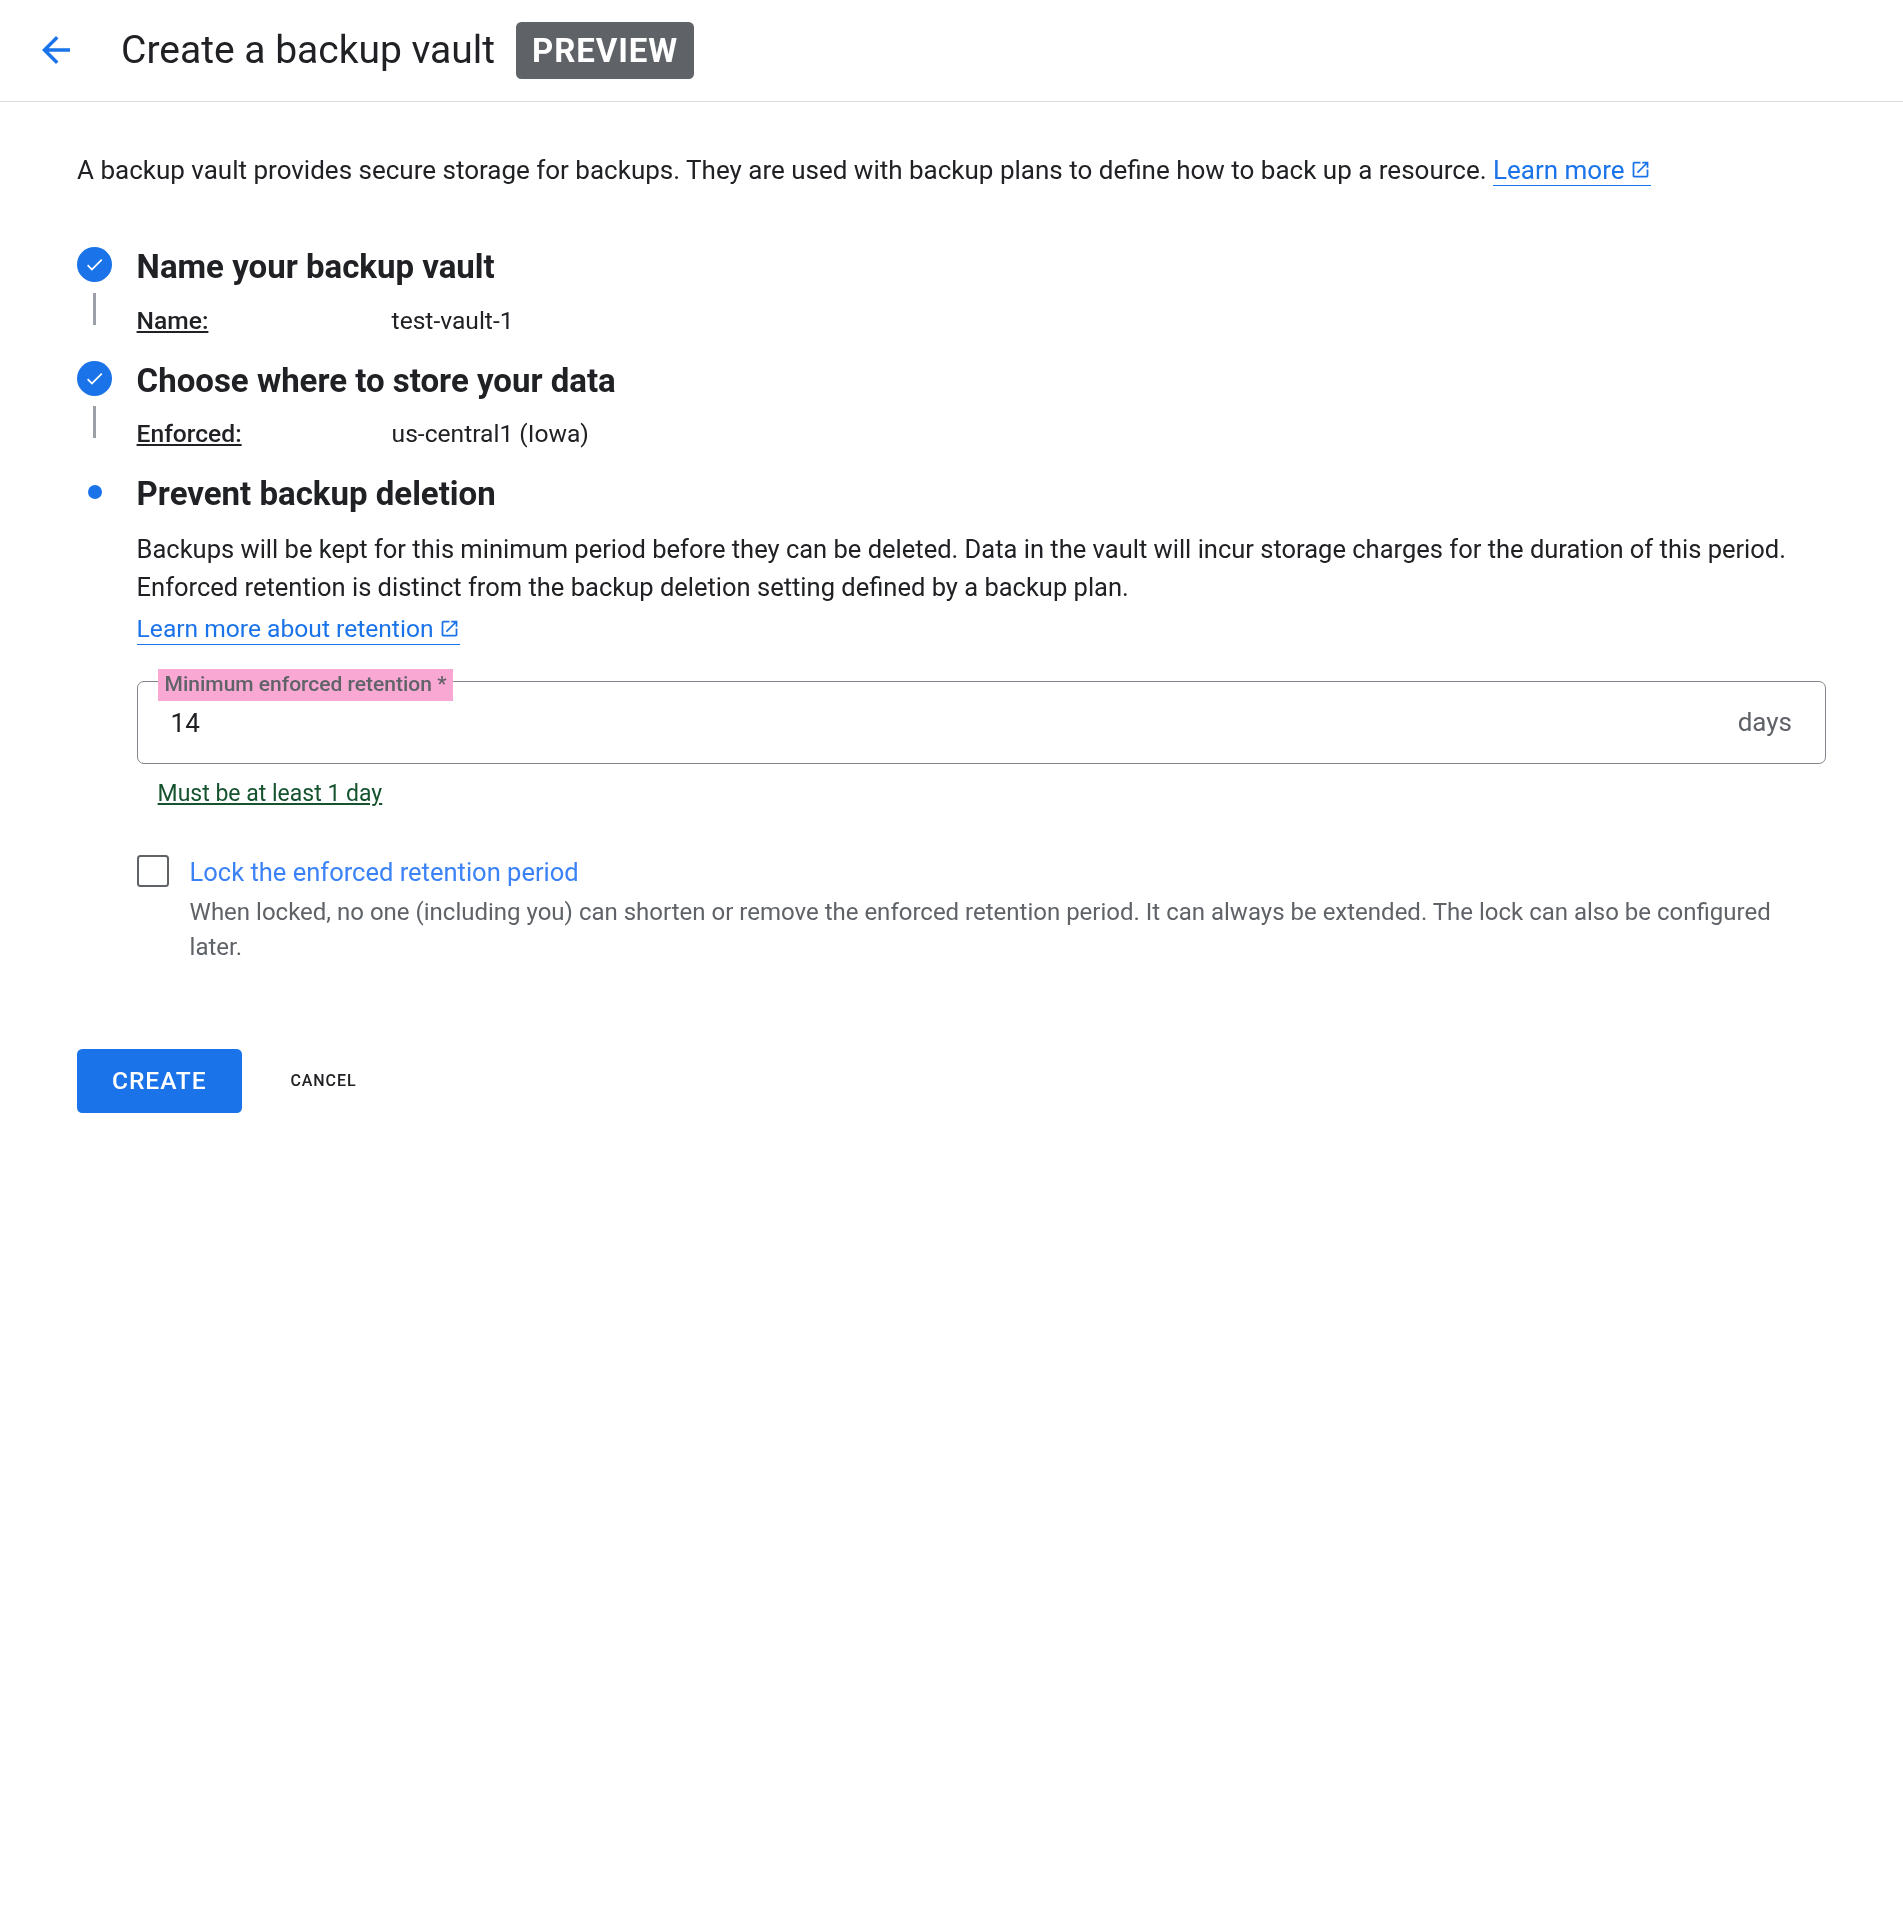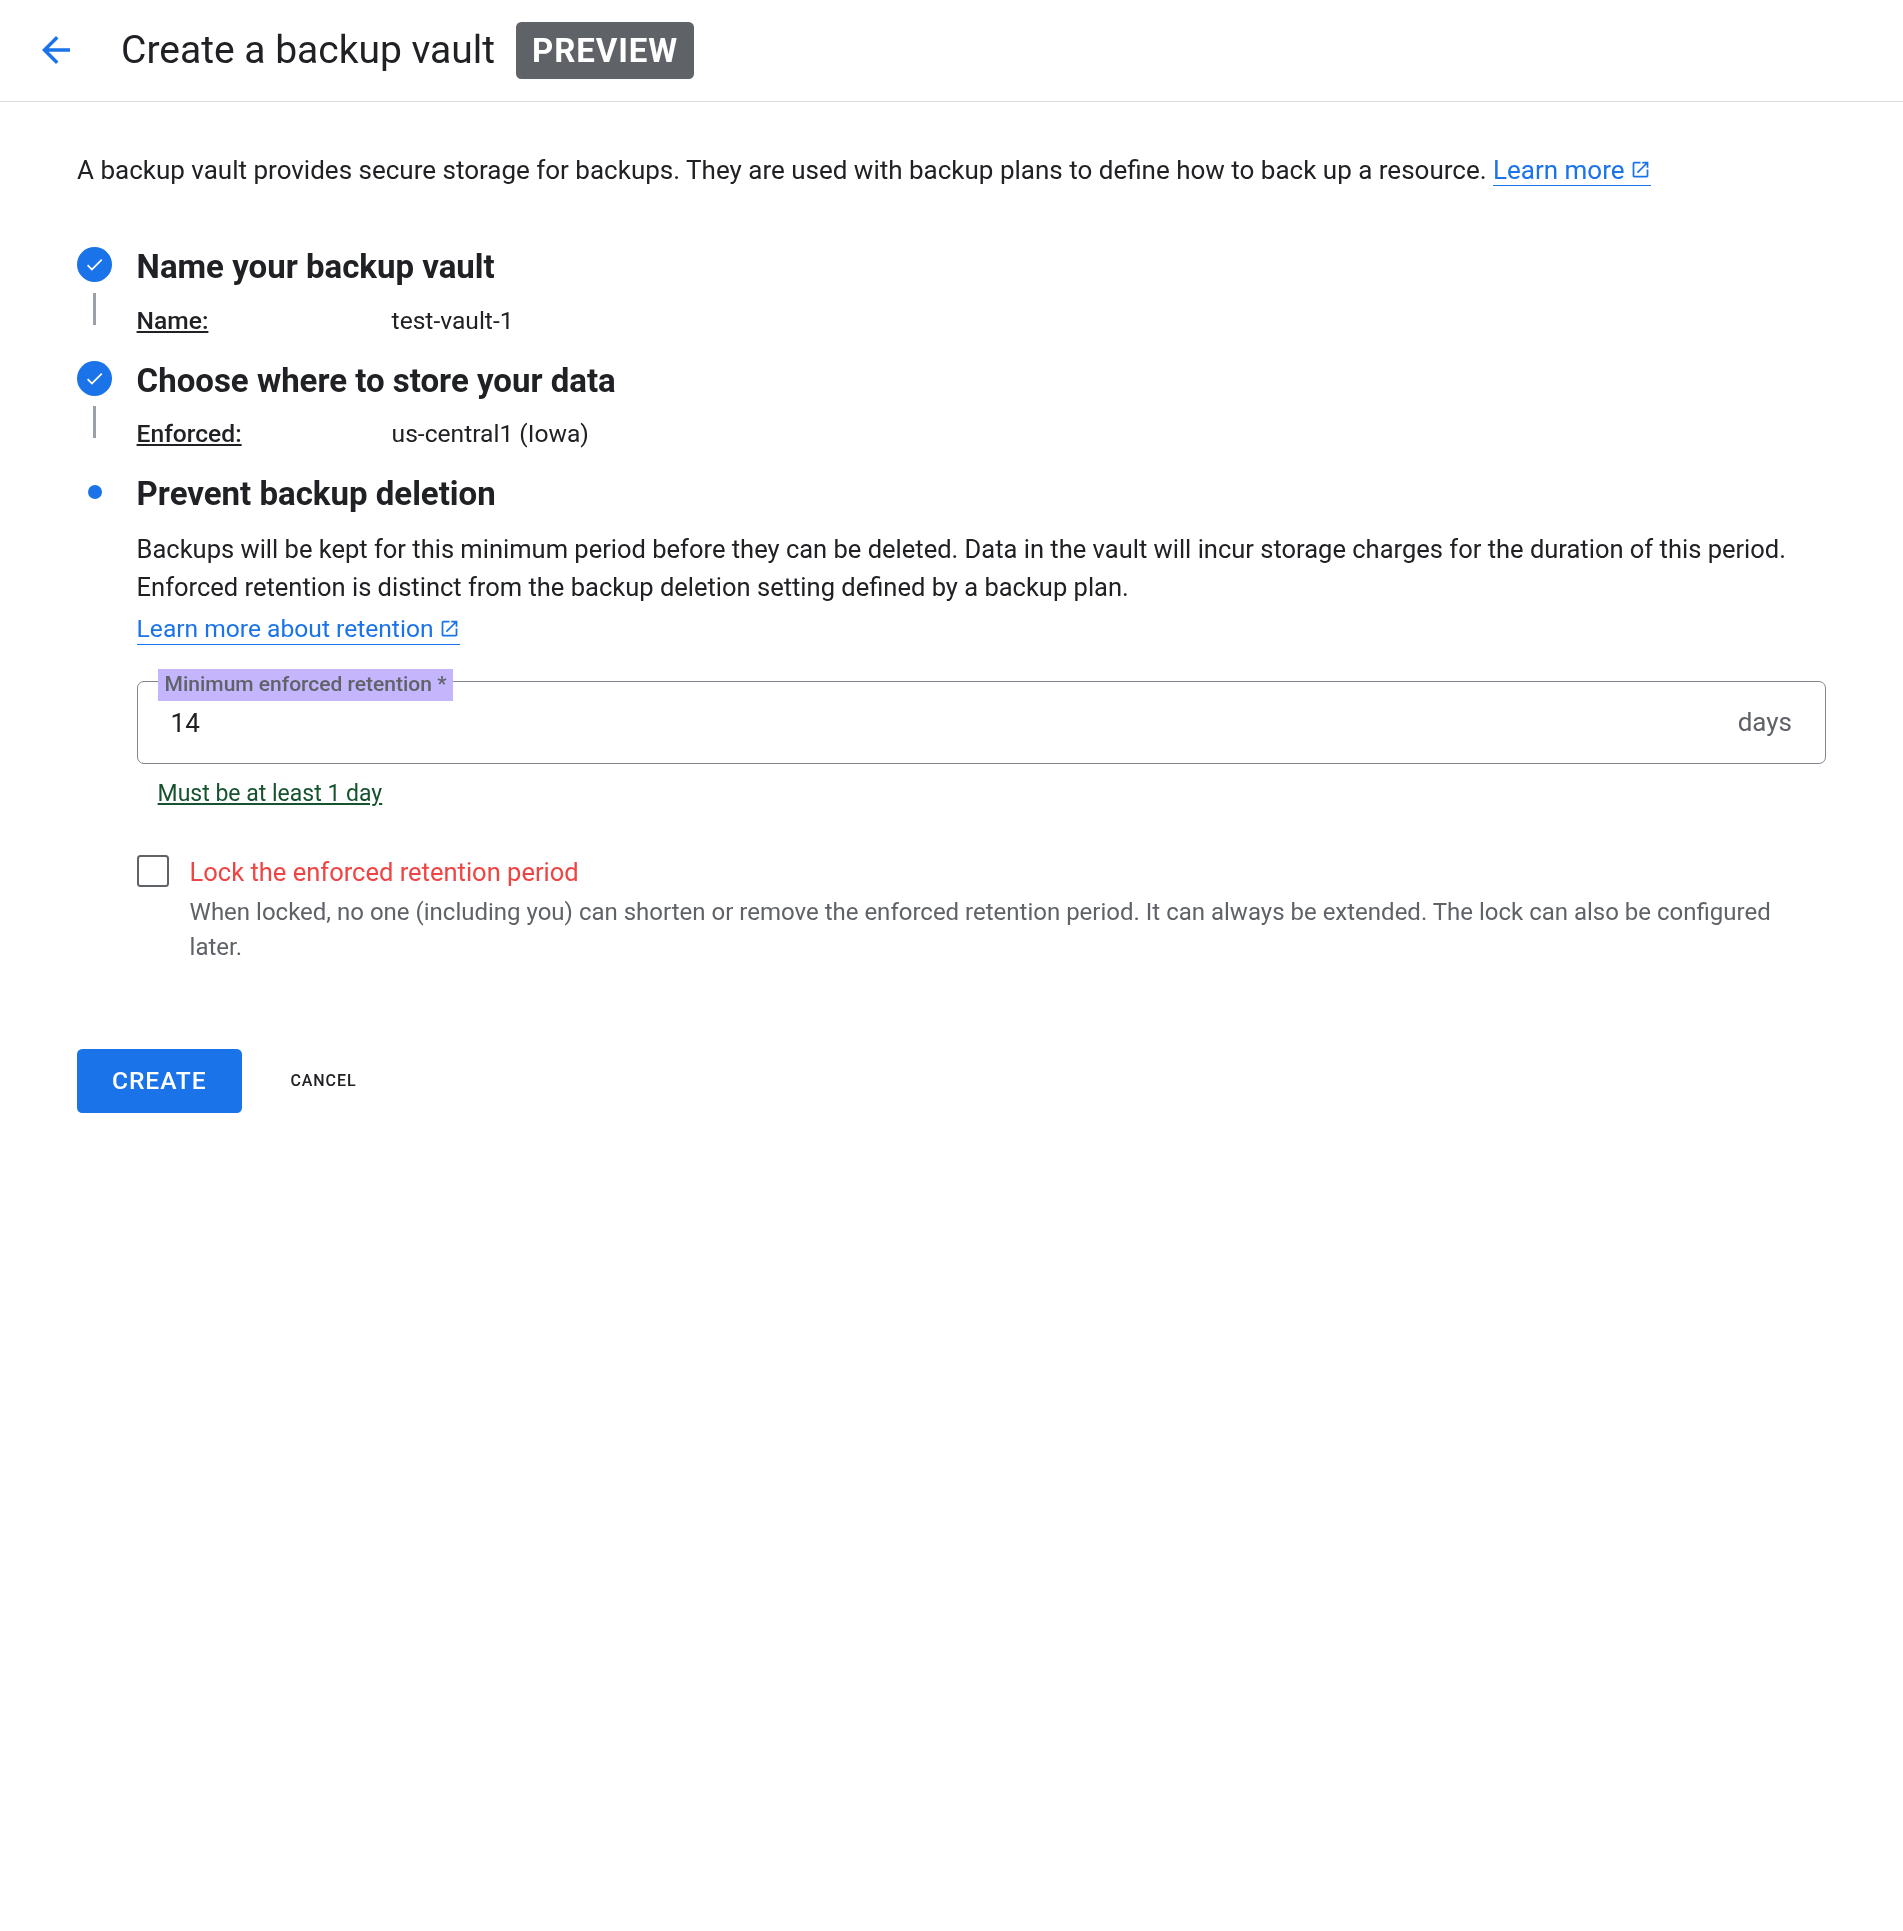--- a/index.html
+++ b/index.html
@@ -152,21 +152,21 @@
       margin-bottom: 5.3px;
     }
     .form-field-wrapper {
       margin-top: 32px;
       position: relative;
     }
     .form-field-label {
       position: absolute;
       top: -12.3px;
       left: 21px;
-      background: #c4b5fd;
+      background: #f9a8d4;
       padding: 0 7px;
       font-size: 21px;
       color: #5f6368;
       font-weight: 500;
     }
     .form-field-box {
       border: 1.8px solid #80868b;
       border-radius: 7px;
       padding: 21px 33px;
       display: flex;
@@ -206,21 +206,21 @@
       border-radius: 3.5px;
       flex-shrink: 0;
       cursor: pointer;
       margin-top: 1.8px;
     }
     .checkbox-content {
       flex: 1;
     }
     .checkbox-label {
       font-size: 25.5px;
-      color: #ef4444;
+      color: #3b82f6;
       margin-bottom: 3.5px;
     }
     .checkbox-sub {
       font-size: 24px;
       color: #5f6368;
       line-height: 1.45;
     }
     .actions {
       margin-top: 84px;
       display: flex;

